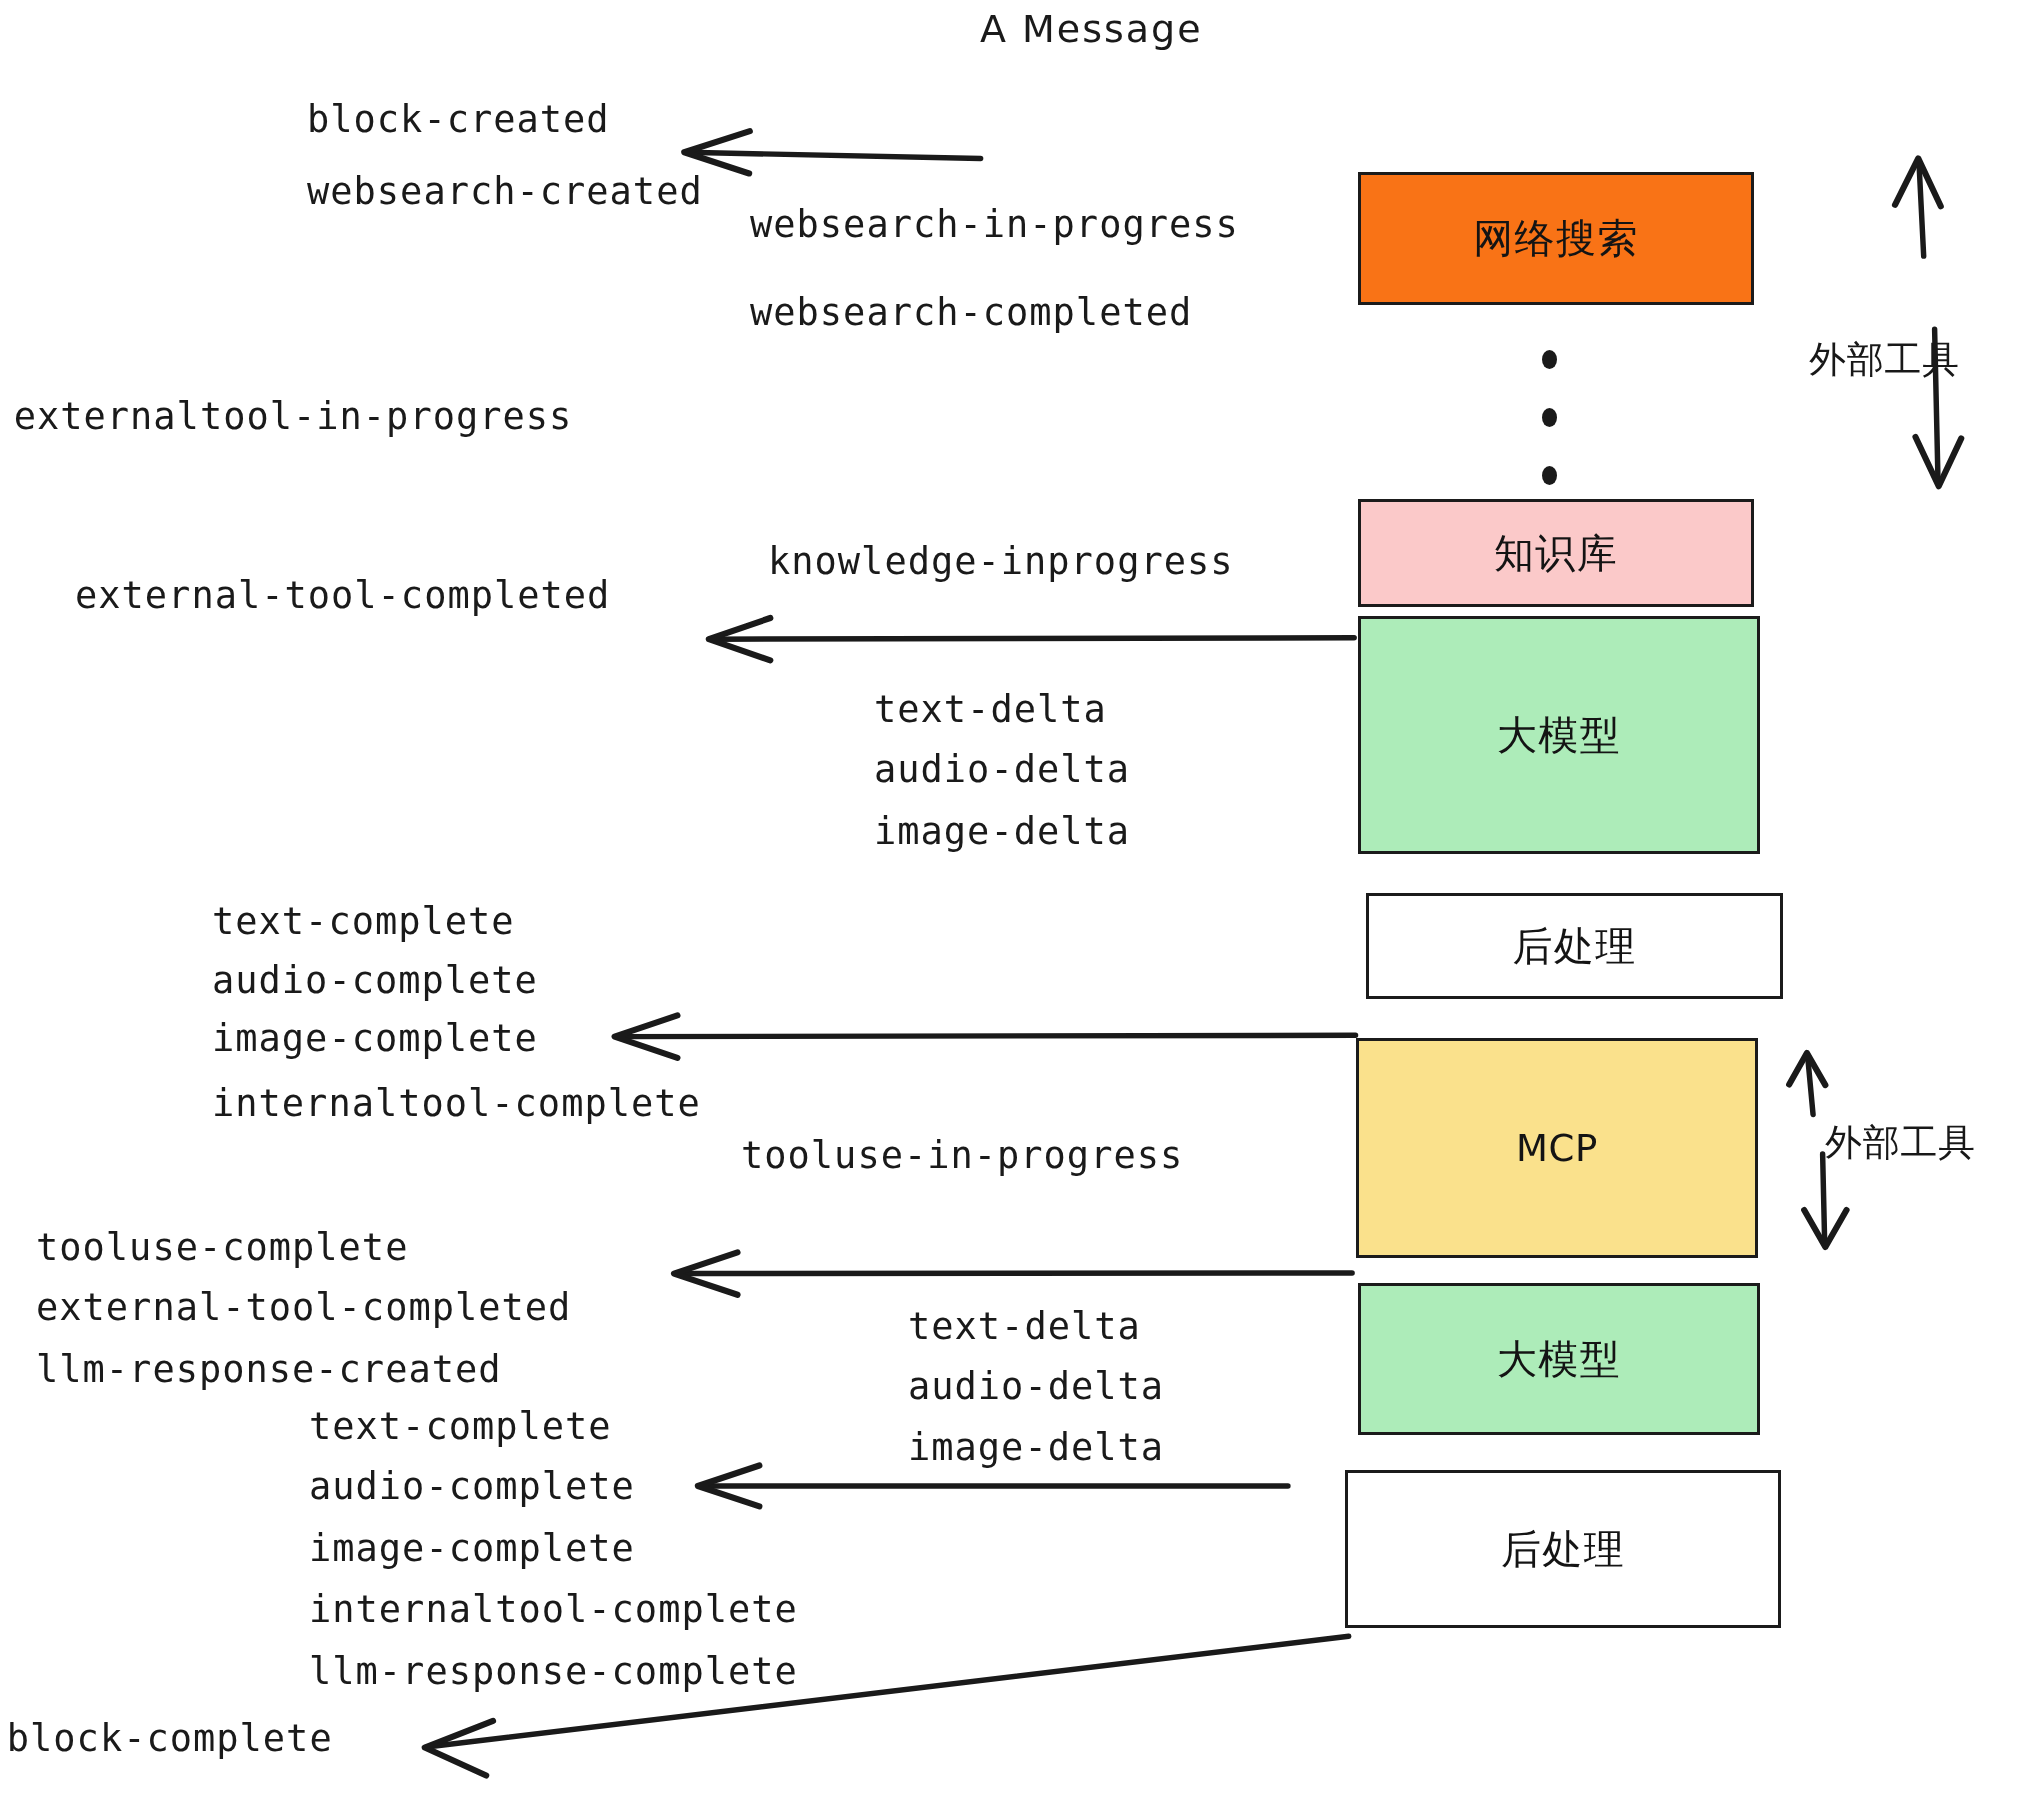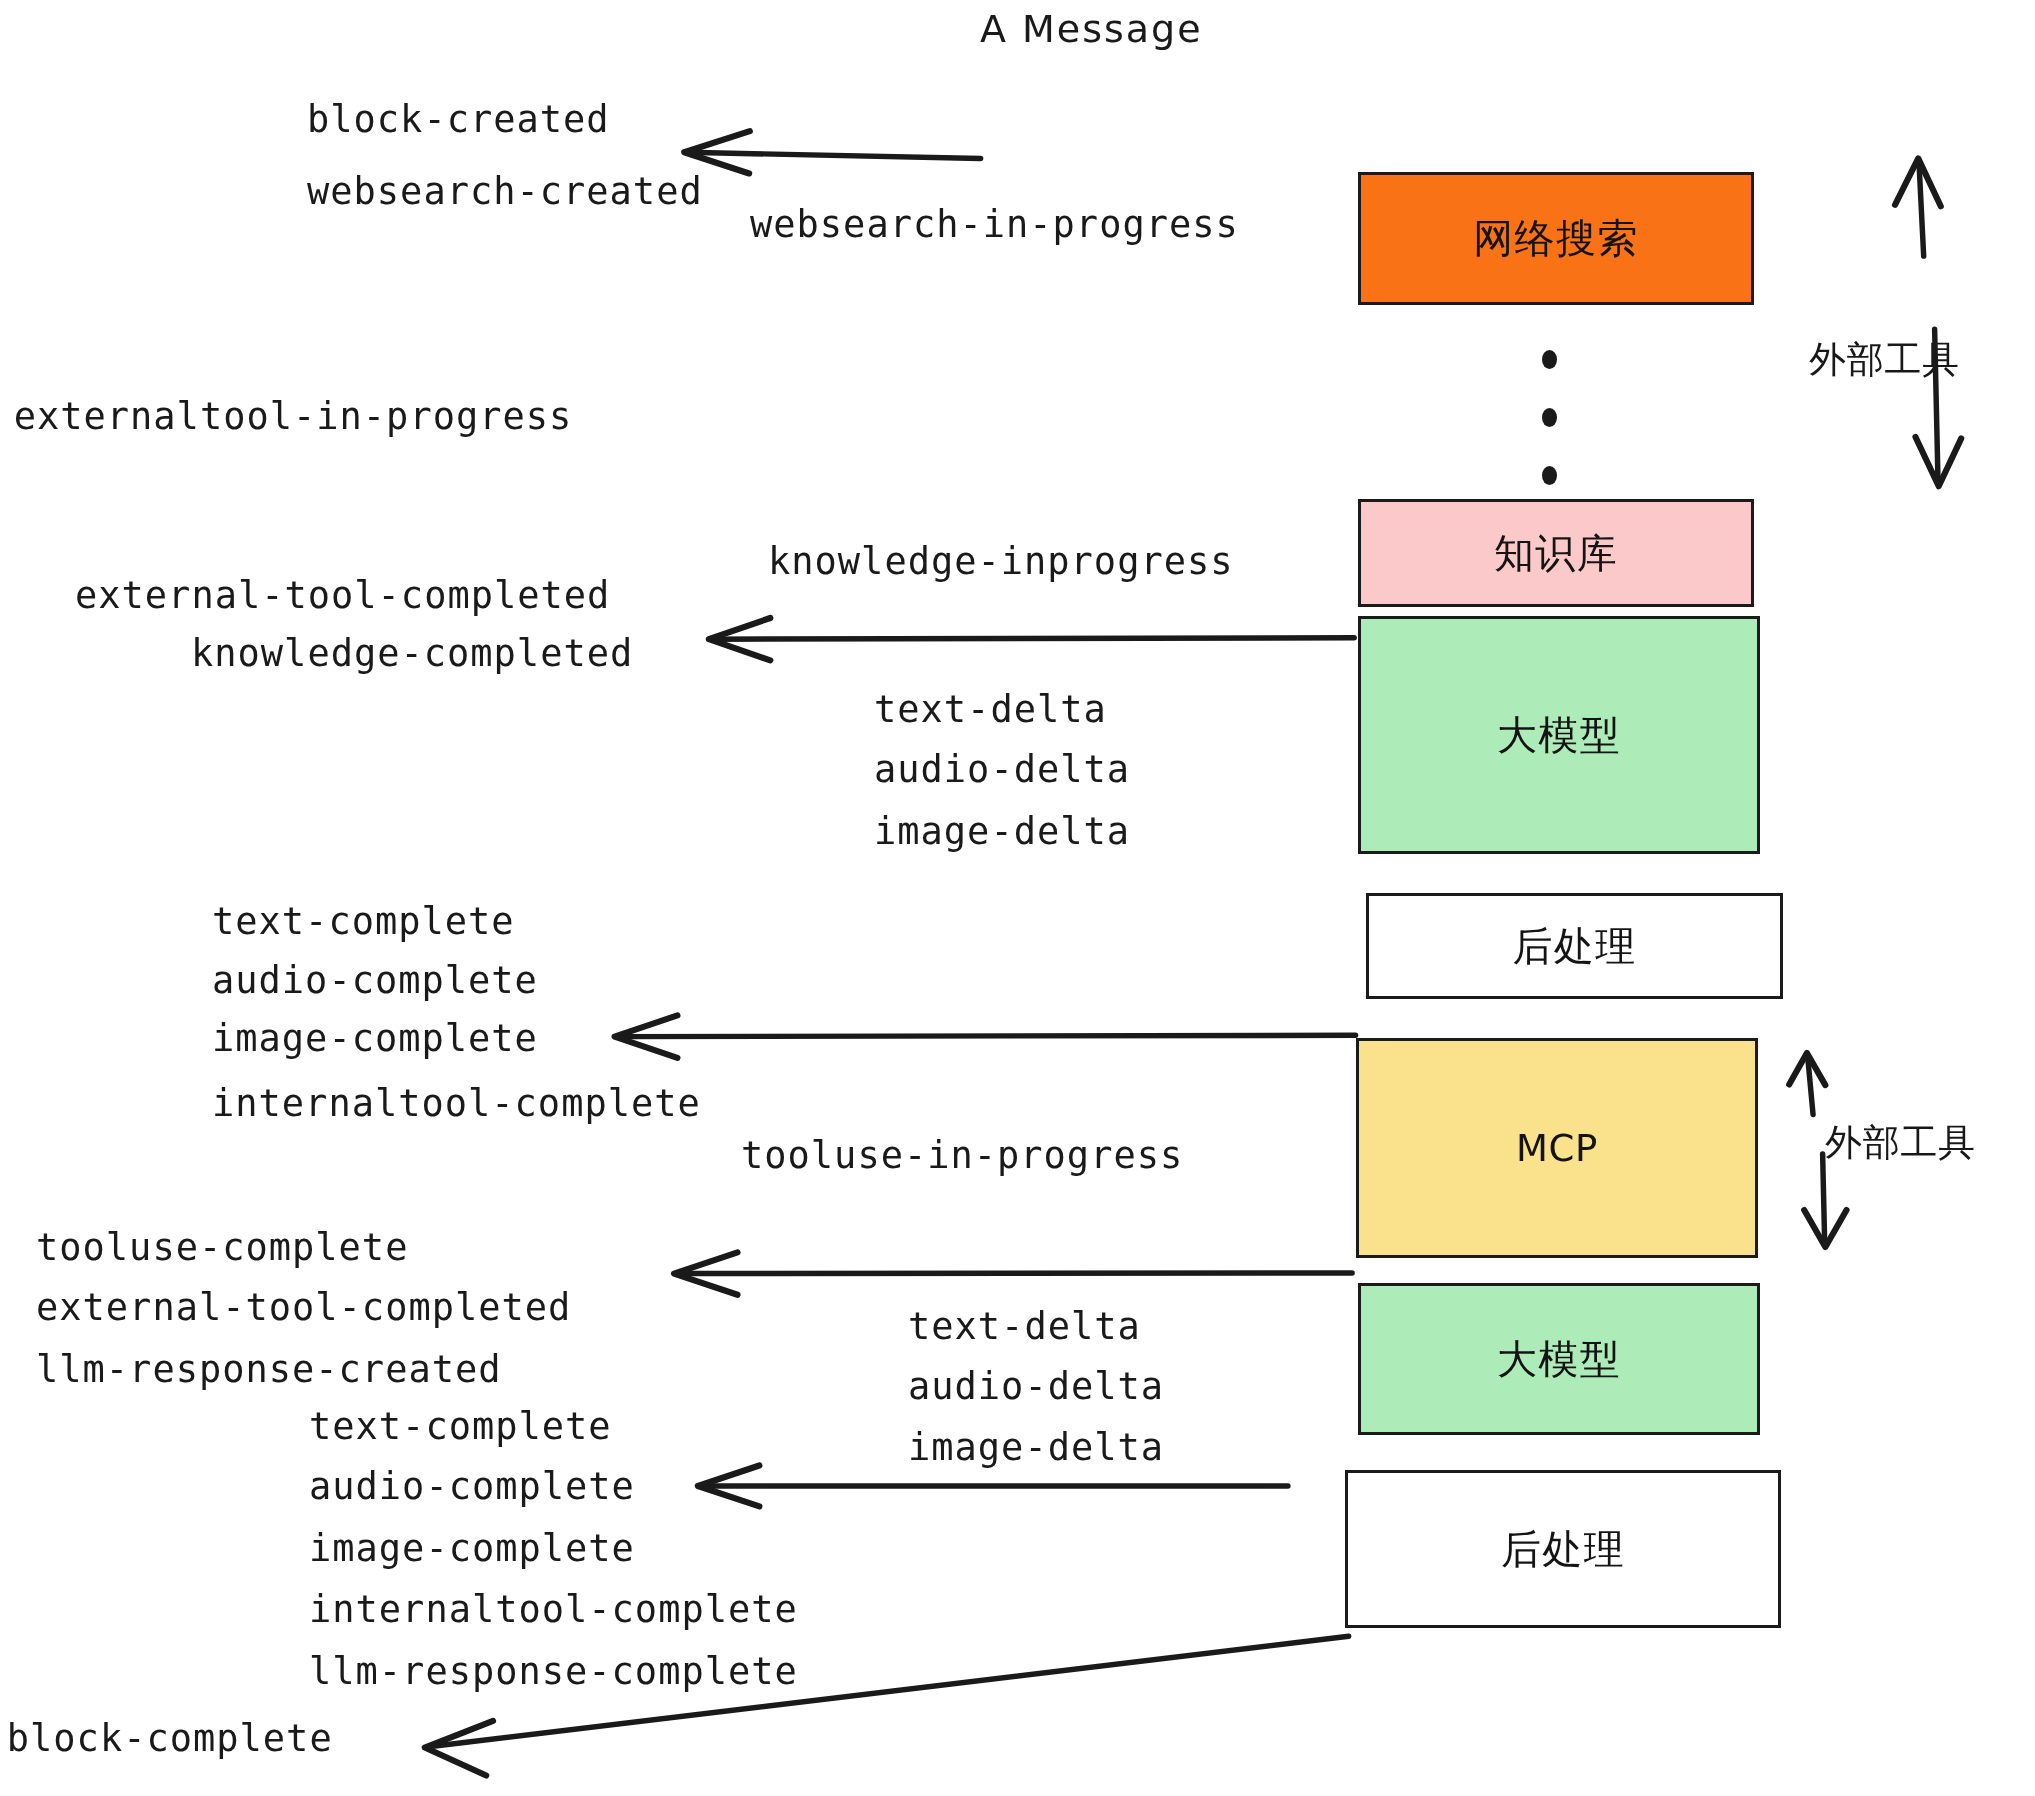--- a/index.html
+++ b/index.html
@@ -91,24 +91,24 @@
   <div class="dot" style="left:1542px;top:350px;"></div>
   <div class="dot" style="left:1542px;top:408px;"></div>
   <div class="dot" style="left:1542px;top:466px;"></div>
 
   <div class="side" style="left:1809px;top:335px;">外部工具</div>
   <div class="side" style="left:1825px;top:1118px;">外部工具</div>
 
   <div class="lbl" style="left:307px;top:101px;">block-created</div>
   <div class="lbl" style="left:307px;top:161px;margin-top:12px;">websearch-created</div>
   <div class="lbl" style="left:750px;top:206px;">websearch-in-progress</div>
+  <div class="lbl" style="left:750px;top:294px;">websearch-completed</div>
   <div class="lbl" style="left:768px;top:543px;">knowledge-inprogress</div>
   <div class="lbl" style="left:13.7px;top:398px;">externaltool-in-progress</div>
   <div class="lbl" style="left:75px;top:577px;">external-tool-completed</div>
-  <div class="lbl" style="left:191px;top:635px;">knowledge-completed</div>
   <div class="lbl" style="left:874px;top:691px;">text-delta</div>
   <div class="lbl" style="left:874px;top:751px;">audio-delta</div>
   <div class="lbl" style="left:874px;top:813px;">image-delta</div>
   <div class="lbl" style="left:212px;top:903px;">text-complete</div>
   <div class="lbl" style="left:212px;top:962px;">audio-complete</div>
   <div class="lbl" style="left:212px;top:1020px;">image-complete</div>
   <div class="lbl" style="left:212px;top:1085px;">internaltool-complete</div>
   <div class="lbl" style="left:741px;top:1137px;">tooluse-in-progress</div>
   <div class="lbl" style="left:36px;top:1229px;">tooluse-complete</div>
   <div class="lbl" style="left:36px;top:1289px;">external-tool-completed</div>

